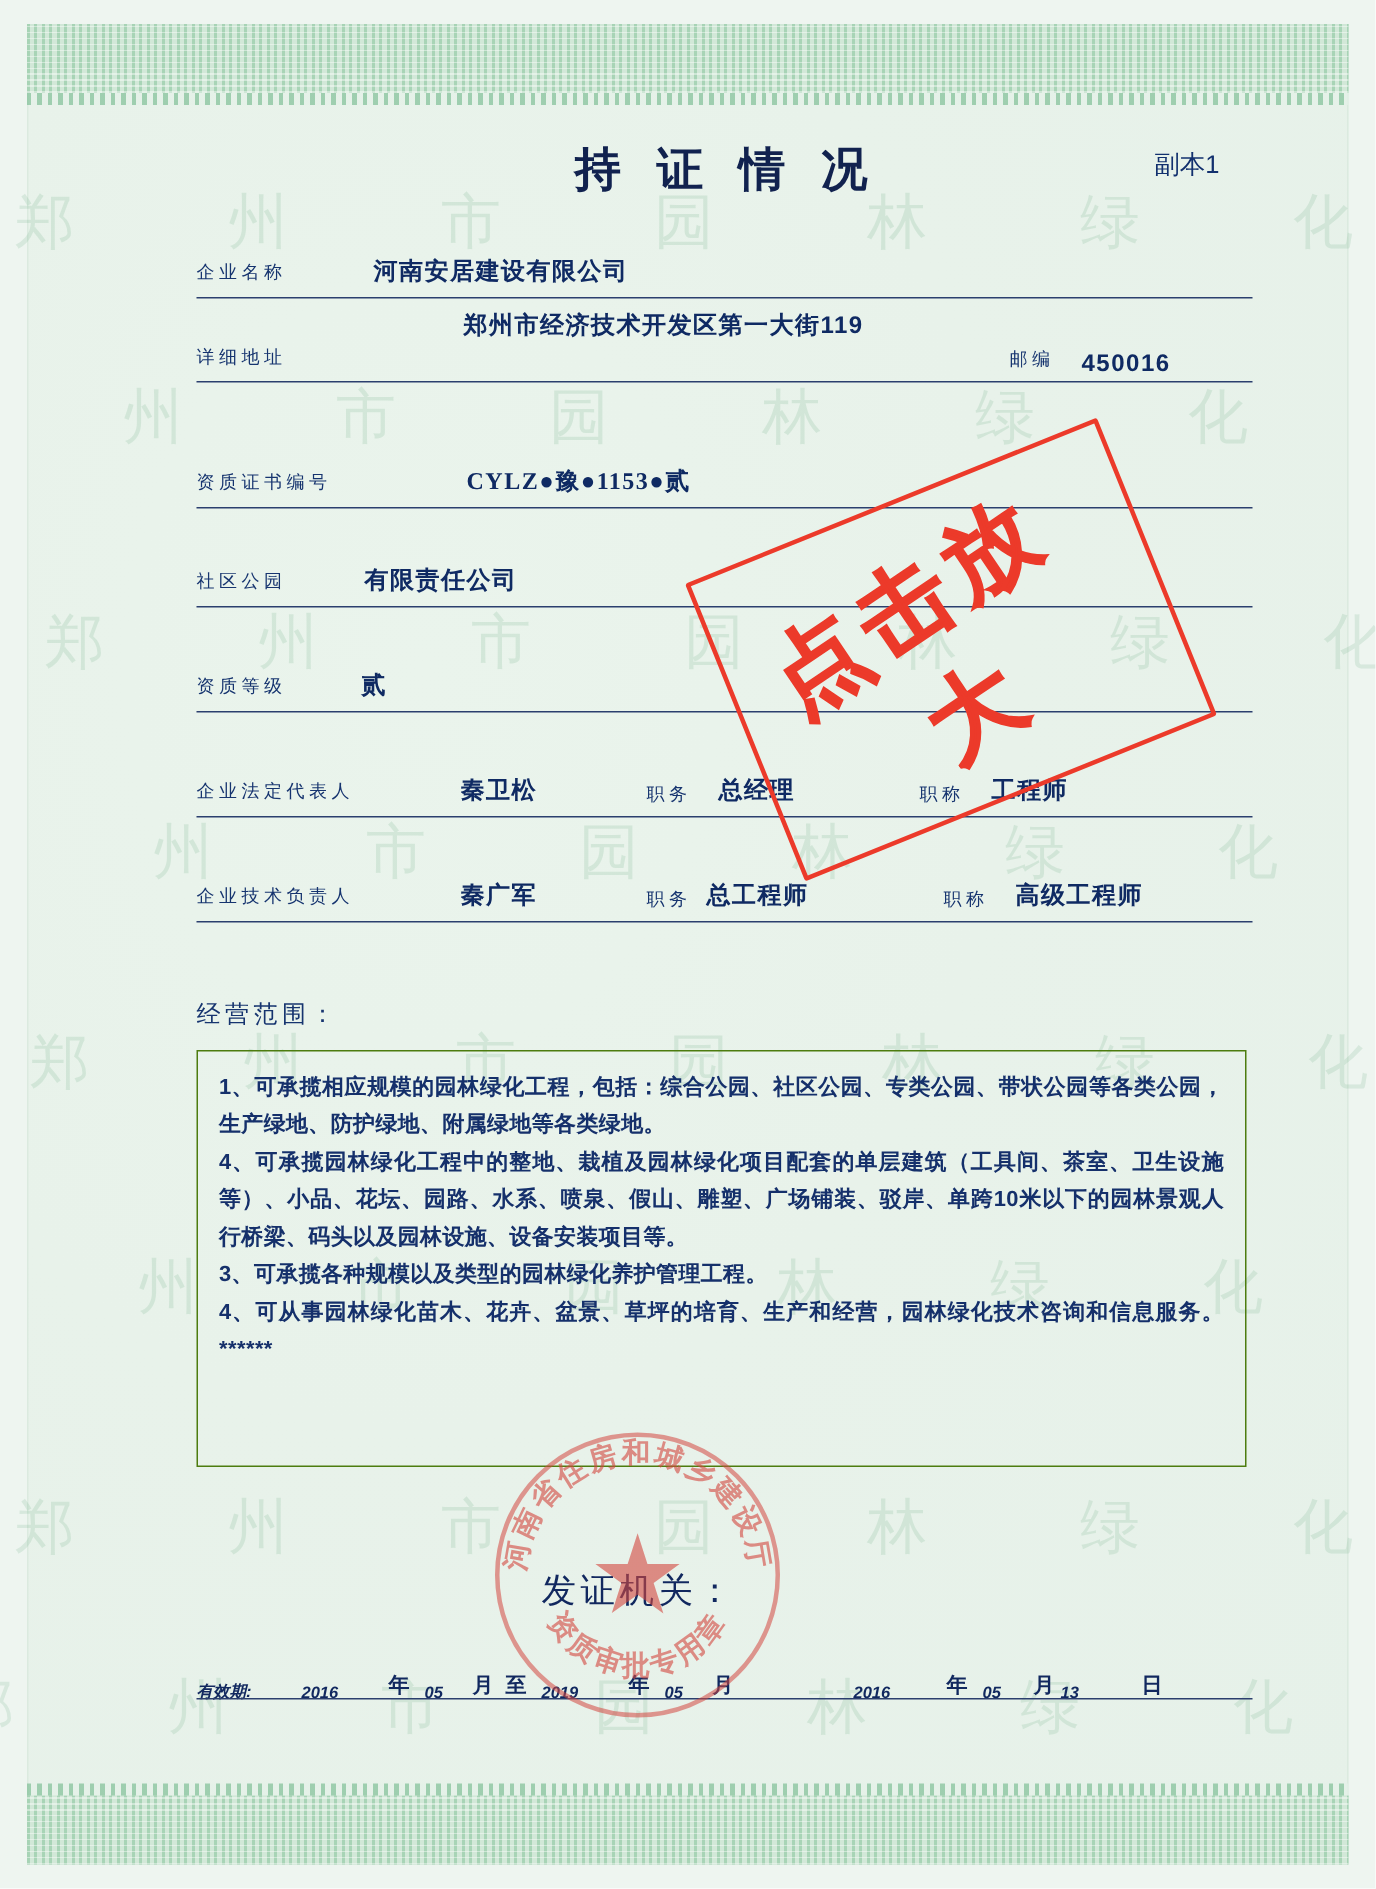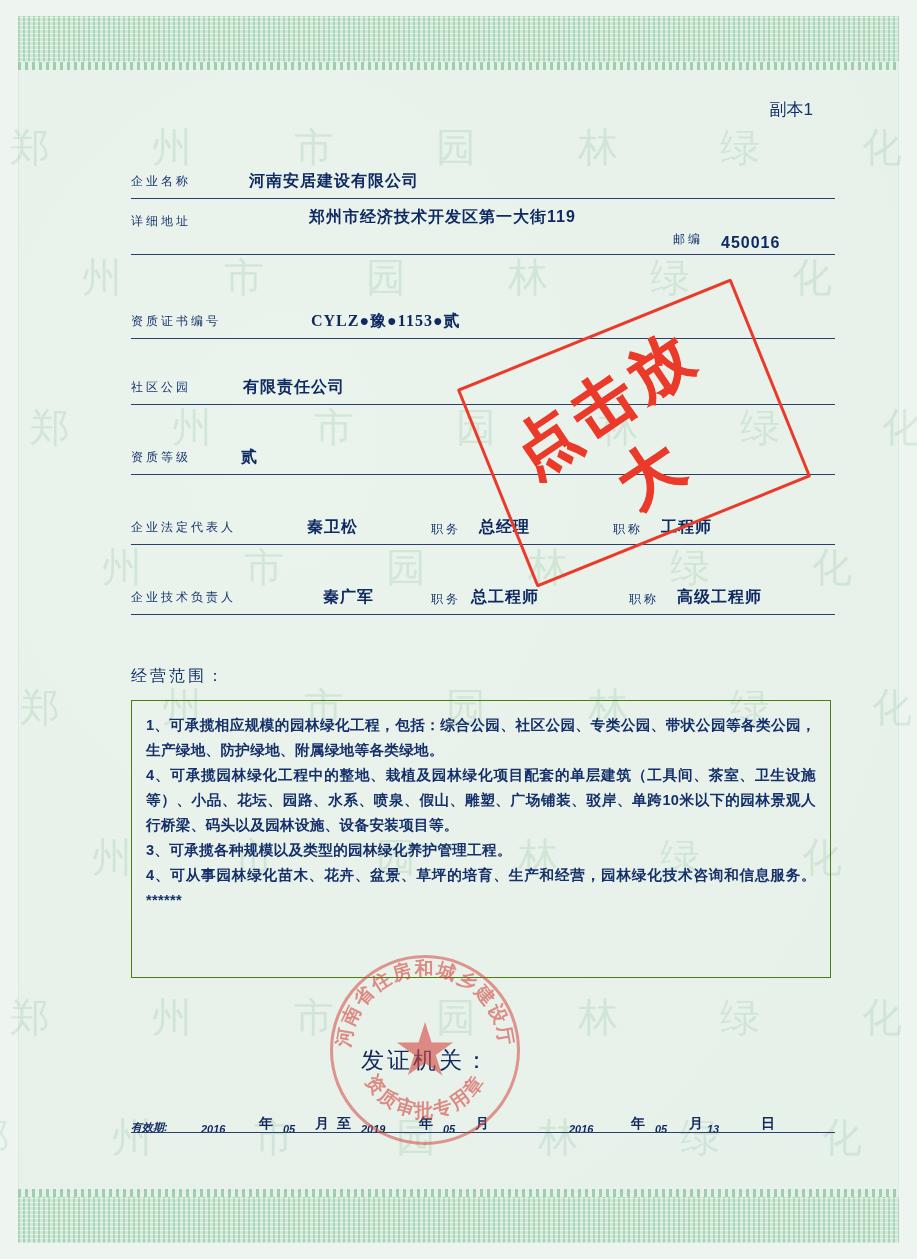--- a/index.html
+++ b/index.html
@@ -302,30 +302,31 @@
   </div>
 
   <div class="band top"></div>
   <div class="band-line t"></div>
   <div class="band bottom"></div>
   <div class="band-line b"></div>
 
   <div class="content">
 
     <div class="title-row">
+      <div class="doc-title">持 证 情 况</div>
       <div class="copy-label">副本1</div>
     </div>
 
     <div class="field" style="top:62px;">
       <span class="lbl" style="left:0;">企业名称</span>
       <span class="val" style="left:118px;">河南安居建设有限公司</span>
     </div>
 
     <div class="field" style="top:118px;">
-      <span class="lbl" style="left:0; bottom:24px;">详细地址</span>
+      <span class="lbl" style="left:0; bottom:7px;">详细地址</span>
       <span class="val" style="left:130px; bottom:26px;margin-left:48px;">郑州市经济技术开发区第一大街119</span>
       <span class="lbl" style="left:542px; bottom:6px;">邮编</span>
       <span class="val" style="left:590px; bottom:2px;">450016</span>
     </div>
 
     <div class="field" style="top:202px;">
       <span class="lbl" style="left:0;">资质证书编号</span>
       <span class="val serif" style="left:148px;margin-left:32px;">CYLZ●豫●1153●贰</span>
     </div>
 
@@ -343,21 +344,21 @@
       <span class="lbl" style="left:0;">企业法定代表人</span>
       <span class="val" style="left:176px;">秦卫松</span>
       <span class="lbl" style="left:300px; bottom:6px;">职务</span>
       <span class="val" style="left:348px;">总经理</span>
       <span class="lbl" style="left:482px; bottom:6px;">职称</span>
       <span class="val" style="left:530px;">工程师</span>
     </div>
 
     <div class="field" style="top:478px;">
       <span class="lbl" style="left:0;">企业技术负责人</span>
-      <span class="val" style="left:176px;margin-left:16px;">秦广军</span>
+      <span class="val" style="left:176px;">秦广军</span>
       <span class="lbl" style="left:300px; bottom:6px;">职务</span>
       <span class="val" style="left:340px;">总工程师</span>
       <span class="lbl" style="left:498px; bottom:6px;">职称</span>
       <span class="val" style="left:546px;">高级工程师</span>
     </div>
 
     <div class="scope-label">经营范围：</div>
 
     <div class="scope-box">
       <p>1、可承揽相应规模的园林绿化工程，包括：综合公园、社区公园、专类公园、带状公园等各类公园，生产绿地、防护绿地、附属绿地等各类绿地。</p>

